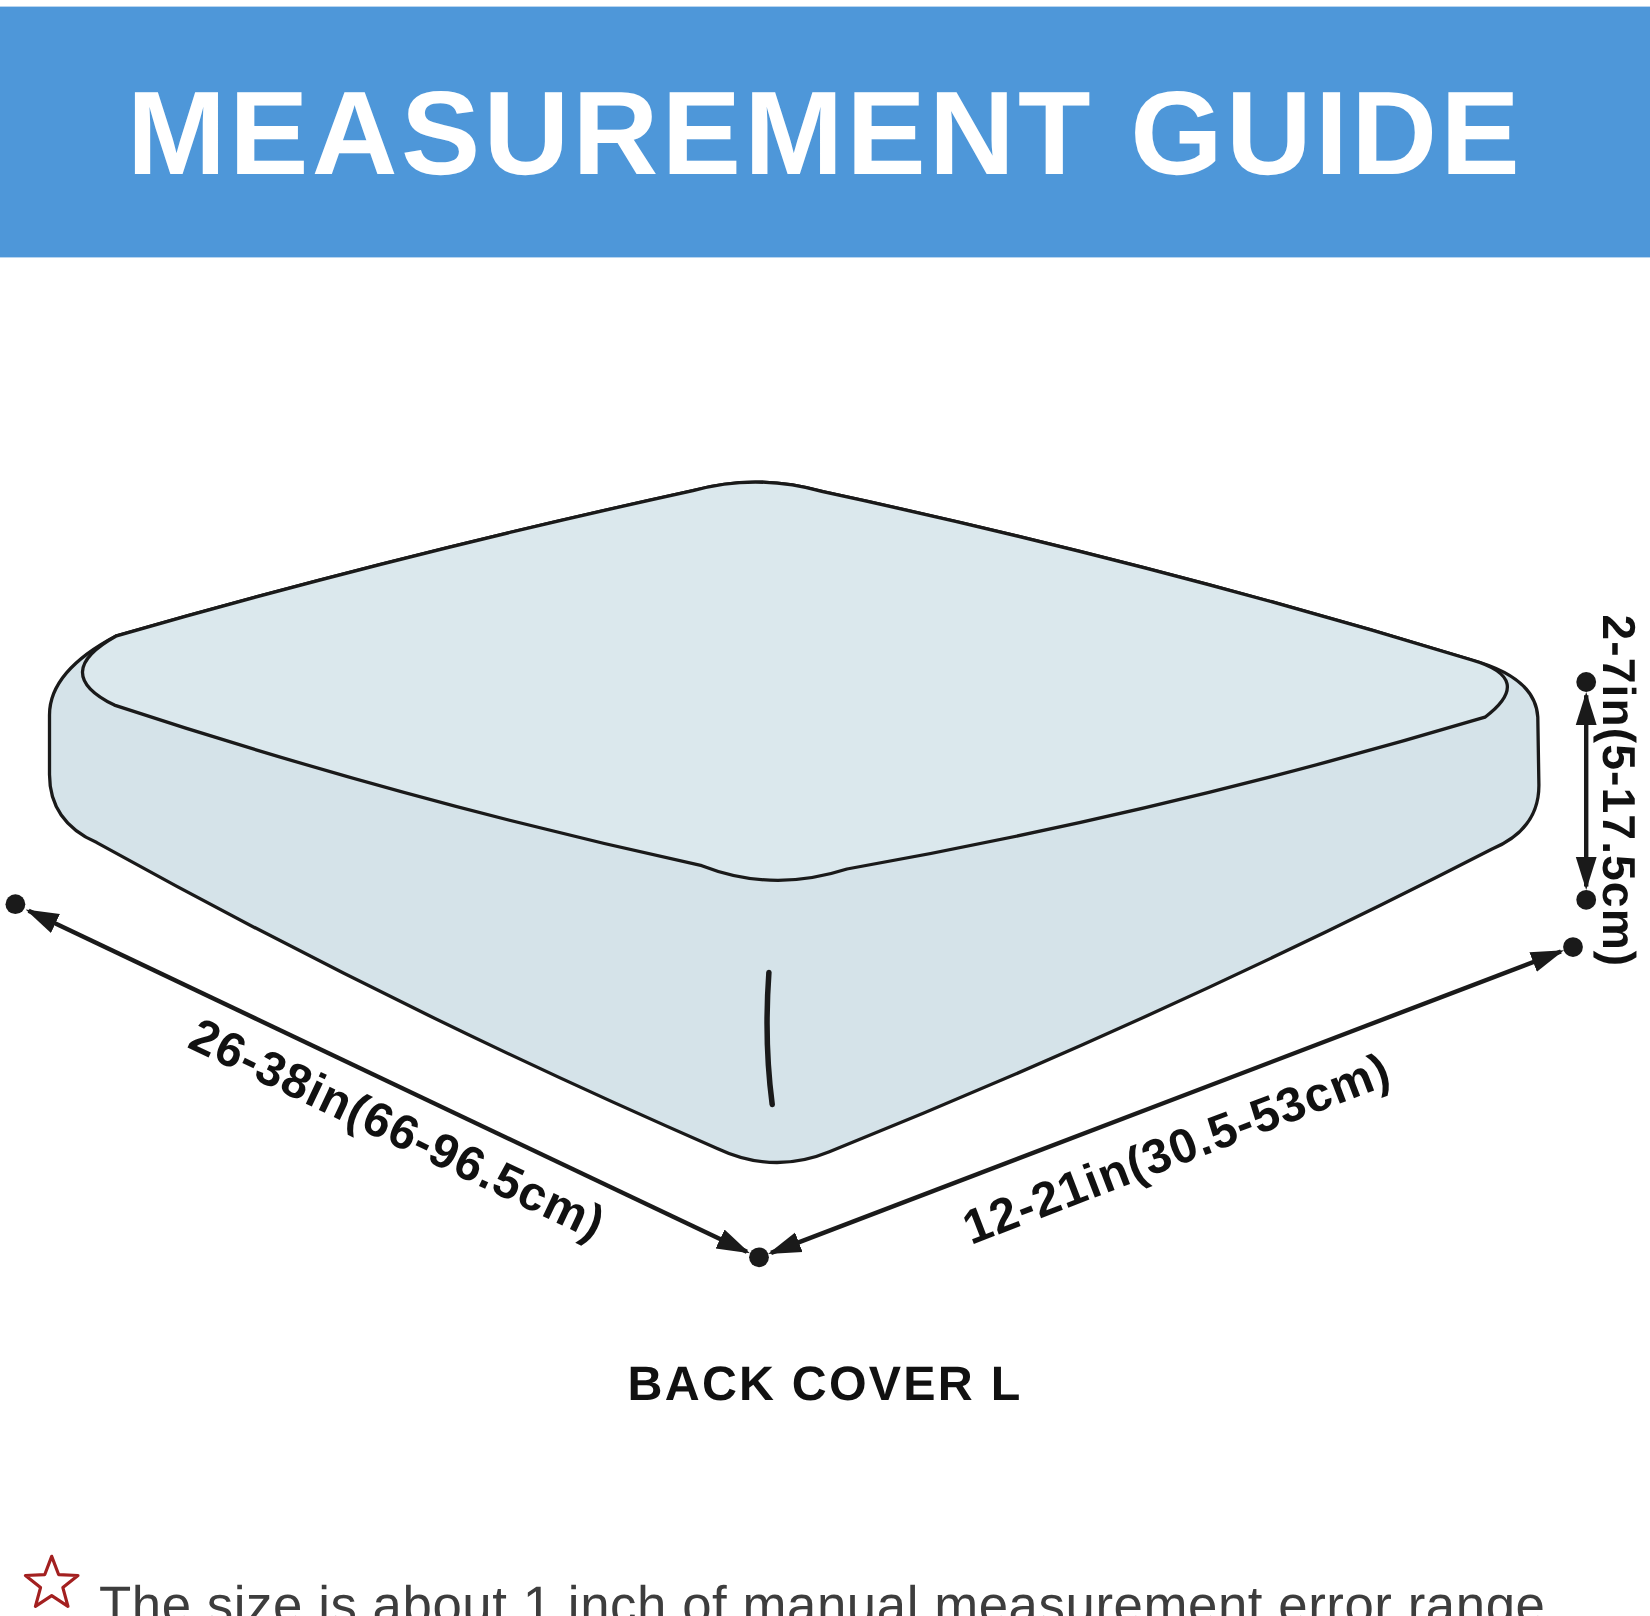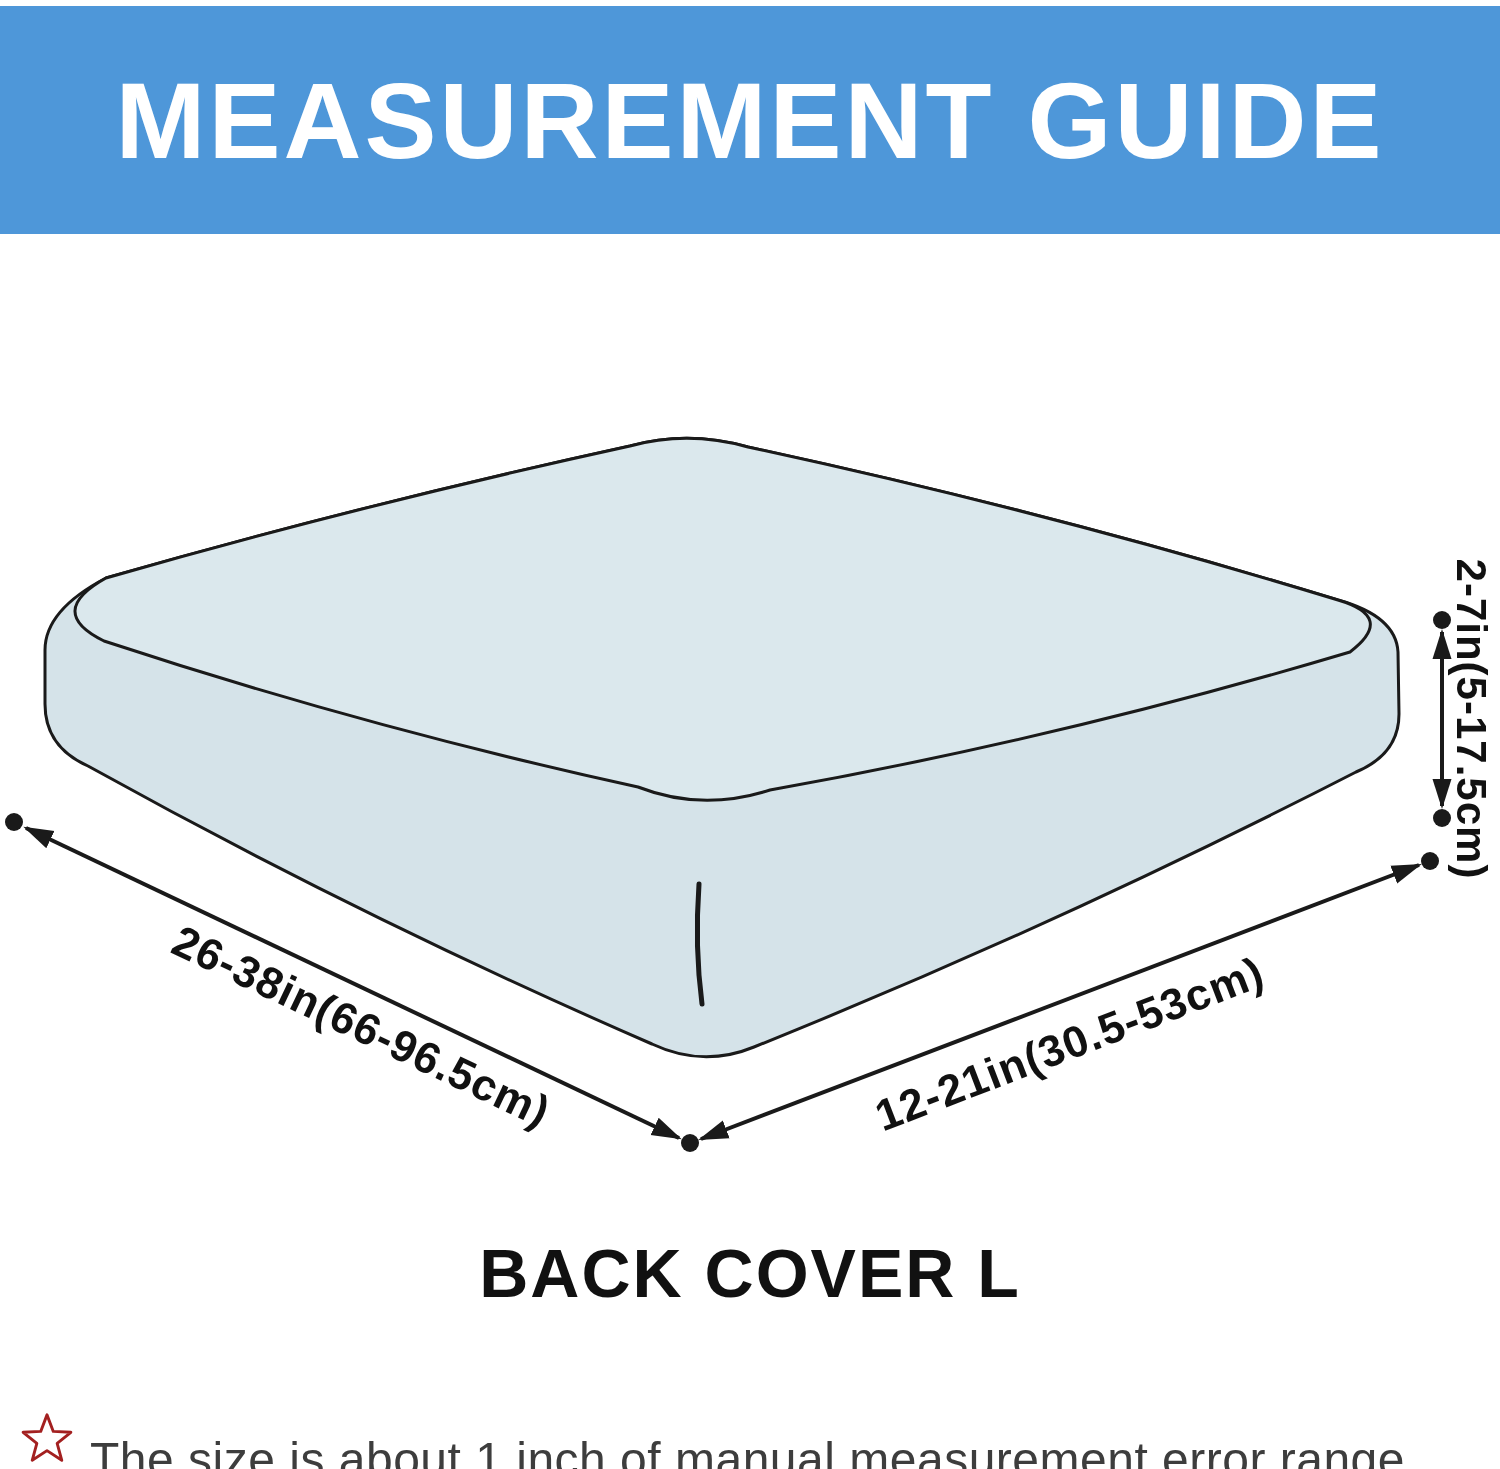--- a/index.html
+++ b/index.html
@@ -37,21 +37,21 @@
     position: absolute;
     top: 0;
     left: 0;
   }
   .caption {
     position: absolute;
     top: 1234px;
     left: 0;
     width: 100%;
     text-align: center;
-    font-size: 68px;
+    font-size: 44px;
     font-weight: 700;
     color: #111111;
     letter-spacing: 2px;
     white-space: nowrap;
   }
   .note {
     position: absolute;
     left: 18px;
     top: 1392px;
     width: 1470px;

